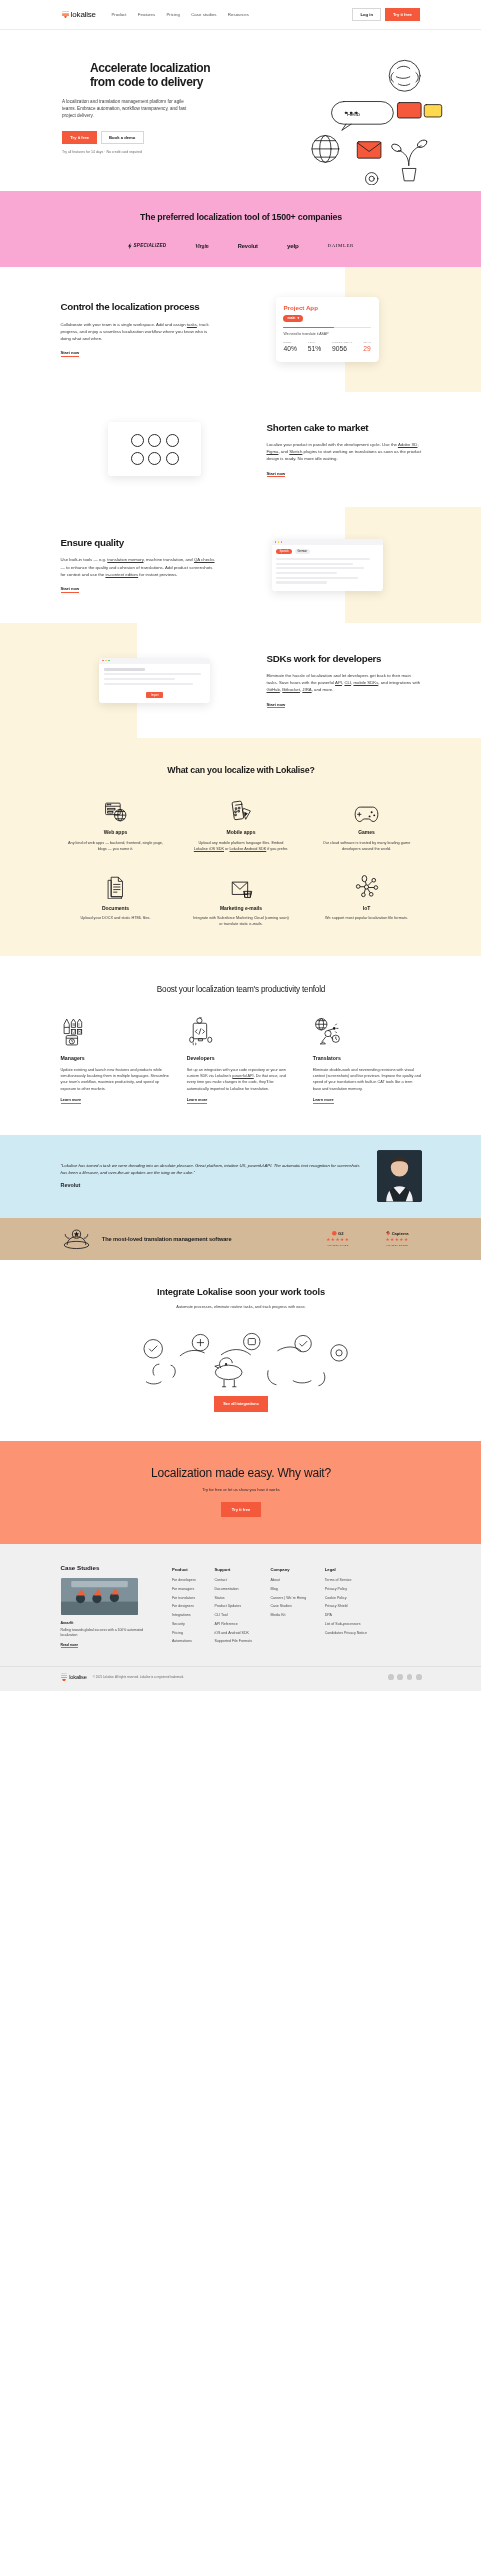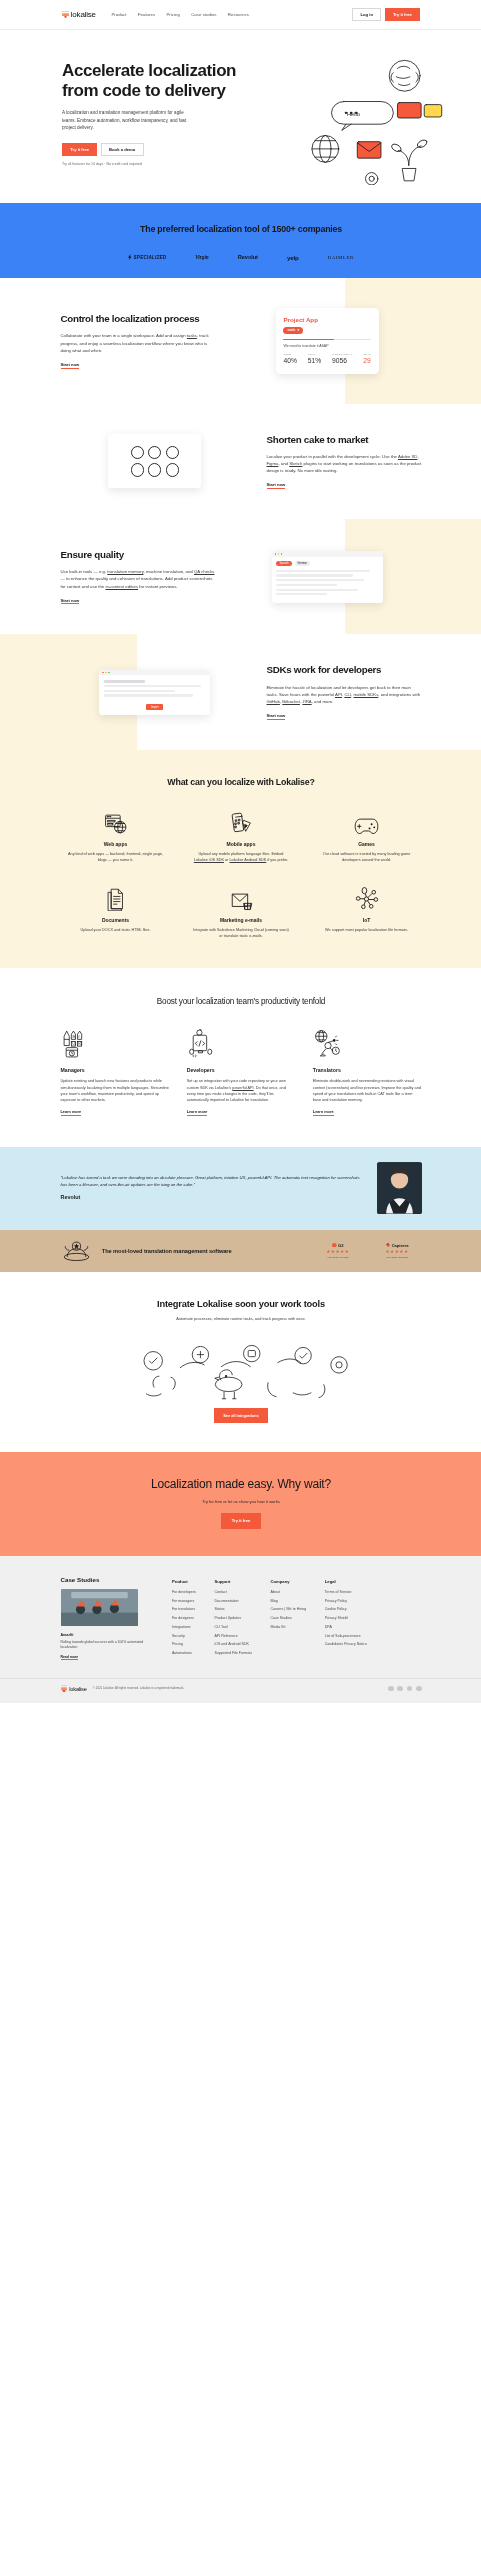--- a/index.html
+++ b/index.html
@@ -36,28 +36,28 @@
     font-size: 4.2px; font-weight: bold; padding: 3.1px 7.2px; cursor: pointer;
   }
   .btn-orange {
     background: #f4593c; color: #fff; border: 0.5px solid #f4593c;
     font-size: 4.2px; font-weight: bold; padding: 3.1px 7.2px; cursor: pointer;
   }
 
   
   .hero { position: relative; padding: 31px 62px 37px; background:#fff; overflow:hidden; }
   .hero-inner { width: 175px; position: relative; z-index: 2; }
-  h1.hero-title { font-size: 17px; line-height: 1.18; font-weight: bold; letter-spacing: -0.4px; }
+  h1.hero-title { font-size: 12px; line-height: 1.18; font-weight: bold; letter-spacing: -0.4px; margin-left: 28px; }
   .hero-sub { font-size: 4.6px; line-height: 1.62; color: #3d3d3d; margin-top: 8.2px; width: 129px; }
   .hero-btns { display: flex; gap: 3.6px; margin-top: 11.3px; }
   .hero-note { font-size: 3.5px; color: #6e6e72; margin-top: 6.2px; }
   .hero-art { position:absolute; right: 31px; top: 20.6px; width: 206px; height: 134px; z-index:1; }
 
   
-  .band-orange { background: #3b82f6; padding: 20.6px 0 17.5px; text-align: center; }
+  .band-orange { background: #f9a8d4; padding: 20.6px 0 17.5px; text-align: center; }
   .band-orange h2 { font-size: 8.8px; line-height: 1.32; font-weight: bold; color:#17171a; letter-spacing:-0.2px; }
   .logos-row { display:flex; justify-content:center; align-items:center; gap: 29px; margin-top: 18.5px; }
   .brand { color:#16161a; font-weight:bold; }
   .brand-specialized { font-size: 4.6px; font-style: italic; letter-spacing: 0.2px; display:flex; align-items:center; gap:1px;}
   .brand-virgin { font-size: 5.2px; font-style: italic; font-family:"Liberation Serif", serif; }
   .brand-revolut { font-size: 5.7px; letter-spacing:-0.1px; }
   .brand-yelp { font-size: 6.2px; letter-spacing:-0.2px; }
   .brand-daimler { font-size: 4.9px; font-family:"Liberation Serif", serif; letter-spacing: 0.6px; font-weight:normal;}
 
   

